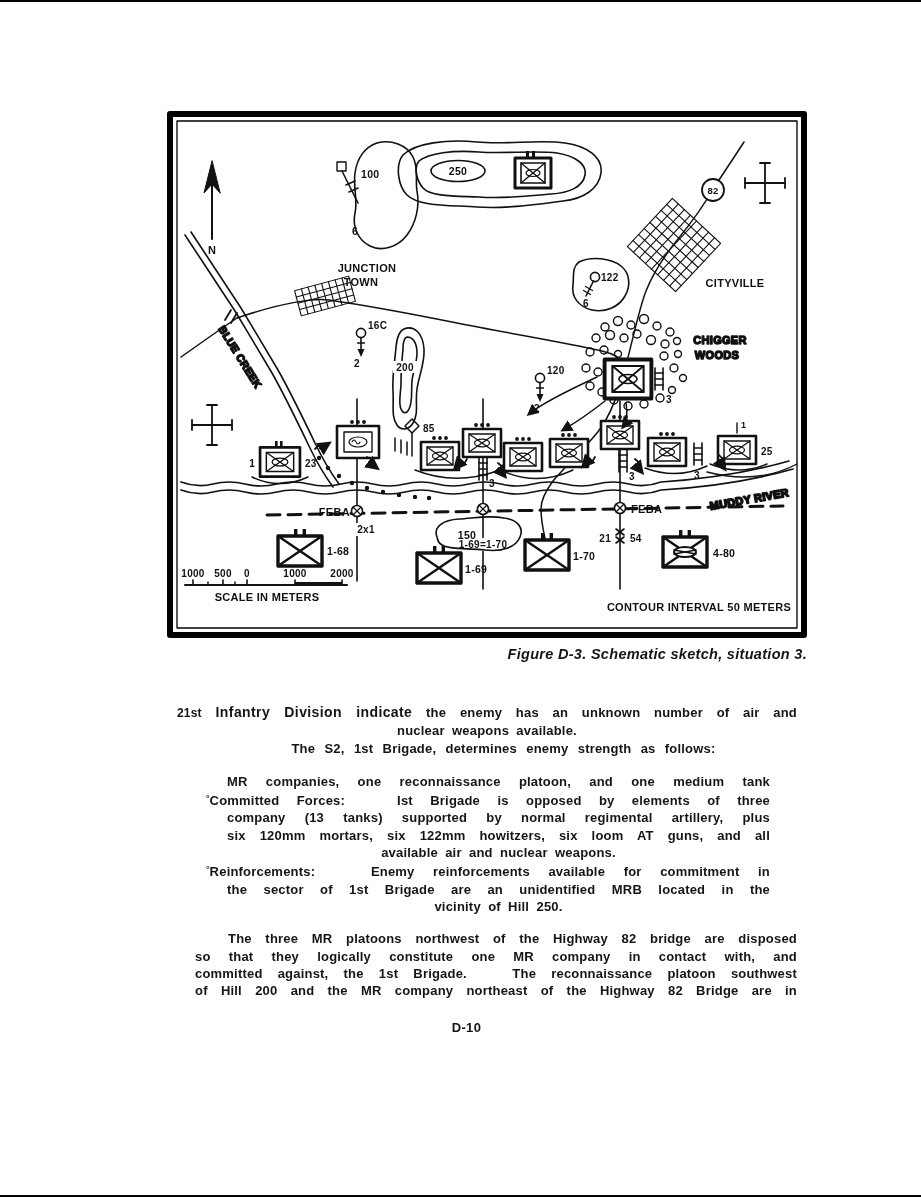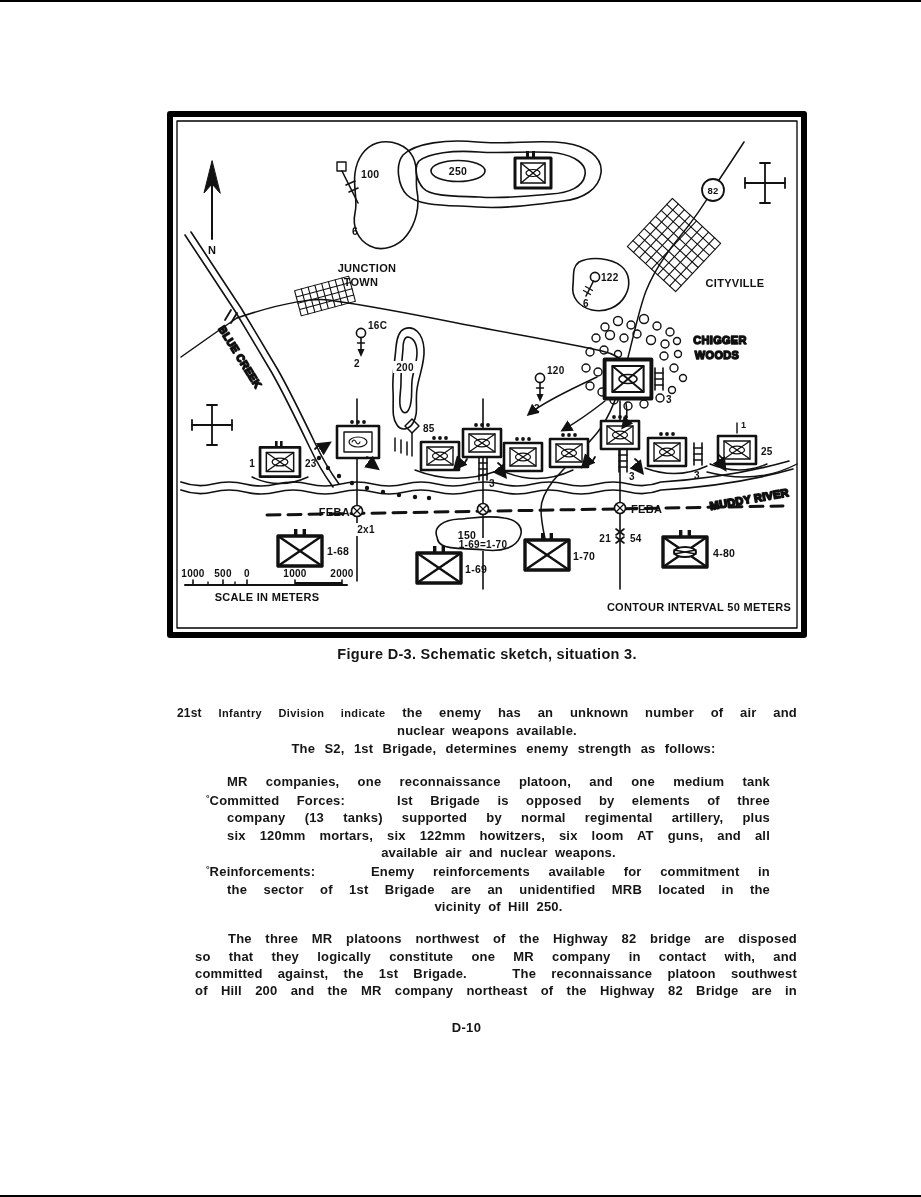--- a/index.html
+++ b/index.html
@@ -4,29 +4,29 @@
 <style>
   html,body{margin:0;padding:0;background:#e8e8e8;}
   .page{position:relative;width:921px;height:1197px;background:#ffffff;overflow:hidden;
         font-family:"Liberation Sans",sans-serif;color:#151515;}
   .scan-edge{position:absolute;left:0;width:921px;background:#000;}
   .scan-edge.top{top:0;height:2px;}
   .scan-edge.bottom{bottom:0;height:2px;}
 
   .figwrap{position:absolute;left:167px;top:111px;width:640px;height:527px;}
   svg text{font-family:"Liberation Sans",sans-serif;font-weight:bold;fill:#111;letter-spacing:.3px;}
-  .caption{position:absolute;left:167px;top:646px;width:640px;text-align:center;
-           font-size:14.5px;font-weight:bold;letter-spacing:.3px;}
+  .caption{position:absolute;left:167px;top:646px;width:640px;text-align:right;
+           font-size:14.5px;font-weight:bold;letter-spacing:.3px;font-style:italic;}
 
   .bodytext{position:absolute;left:177px;top:704px;width:620px;
             font-size:13px;line-height:17.3px;font-weight:bold;letter-spacing:.2px;}
   .ln{min-height:17.3px;word-spacing:3.5px;text-align:center;}
   .just{text-align:justify;text-align-last:justify;}
   .sm{font-size:12px;}
-  .lg{font-size:11px;letter-spacing:.4px;}
+  .lg{font-size:14px;letter-spacing:.4px;}
   .ind{text-indent:33px;word-spacing:5.5px;}
   .bullet{margin-left:50px;width:543px;margin-top:16px;}
   .bullet .first{margin-left:-21px;}
   .mk{font-size:9px;vertical-align:4px;letter-spacing:0;}
   .p3{margin-top:15px;margin-left:18px;}
   .p3 .fi{text-indent:33px;}
   .pagenum{position:absolute;left:6px;top:1020px;width:921px;text-align:center;
            font-size:13px;font-weight:bold;letter-spacing:.3px;}
 </style>
 </head>

